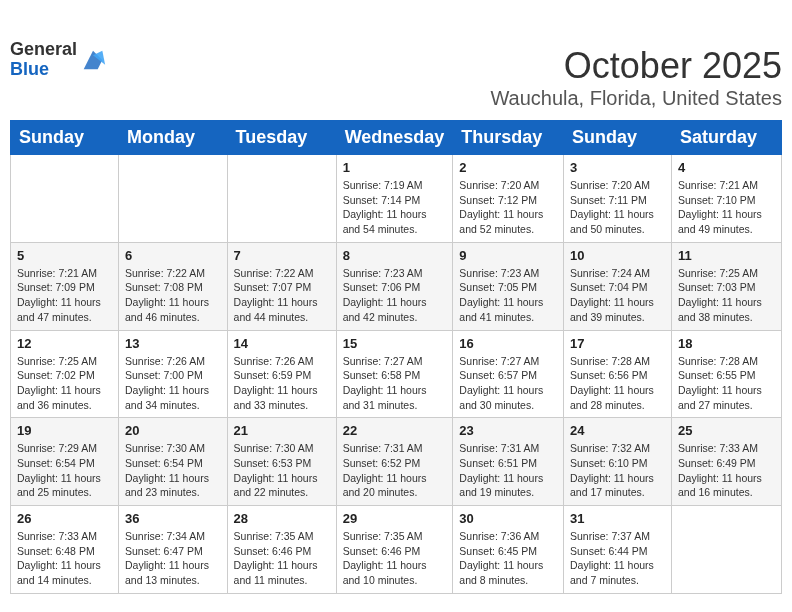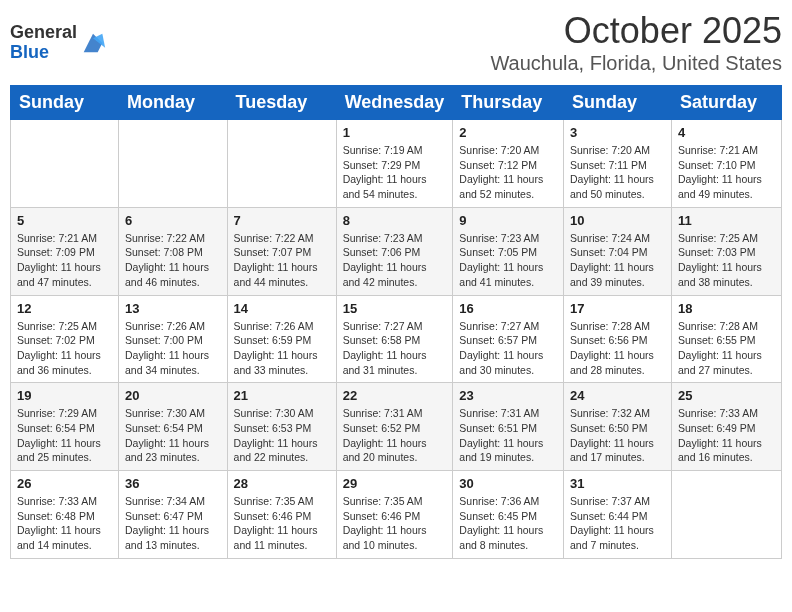--- a/index.html
+++ b/index.html
@@ -37,20 +37,21 @@
       height: 28px;
       margin-left: 2px;
     }
     .title-block {
       text-align: right;
     }
     .month-title {
       font-size: 36px;
       color: #333;
       font-weight: normal;
+      margin-top: 35px;
     }
     .location-title {
       font-size: 20px;
       color: #555;
     }
     .calendar {
       width: 100%;
       border-collapse: collapse;
       border: 1px solid #ccc;
     }
@@ -125,21 +126,21 @@
       </tr>
   </thead>
   <tbody id="calendar-body">
   <tr>
         <td class="empty-cell"></td>
         <td class="empty-cell"></td>
         <td class="empty-cell"></td>
         <td>
           <div class="day-number">1</div>
           <div class="day-info" style="white-space: pre-line;">Sunrise: 7:19 AM
-Sunset: 7:29 PM
+Sunset: 7:14 PM
 Daylight: 11 hours
 and 54 minutes.</div>
         </td>
         <td>
           <div class="day-number">2</div>
           <div class="day-info" style="white-space: pre-line;">Sunrise: 7:20 AM
 Sunset: 7:12 PM
 Daylight: 11 hours
 and 52 minutes.</div>
         </td>
@@ -292,21 +293,21 @@
         <td>
           <div class="day-number">23</div>
           <div class="day-info" style="white-space: pre-line;">Sunrise: 7:31 AM
 Sunset: 6:51 PM
 Daylight: 11 hours
 and 19 minutes.</div>
         </td>
         <td>
           <div class="day-number">24</div>
           <div class="day-info" style="white-space: pre-line;">Sunrise: 7:32 AM
-Sunset: 6:50 PM
+Sunset: 6:10 PM
 Daylight: 11 hours
 and 17 minutes.</div>
         </td>
         <td>
           <div class="day-number">25</div>
           <div class="day-info" style="white-space: pre-line;">Sunrise: 7:33 AM
 Sunset: 6:49 PM
 Daylight: 11 hours
 and 16 minutes.</div>
         </td>

